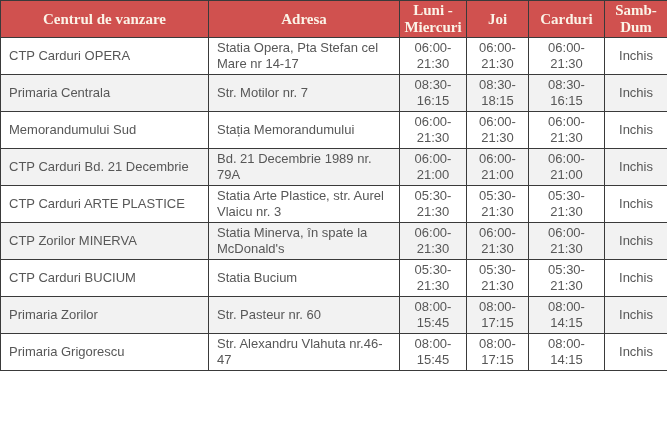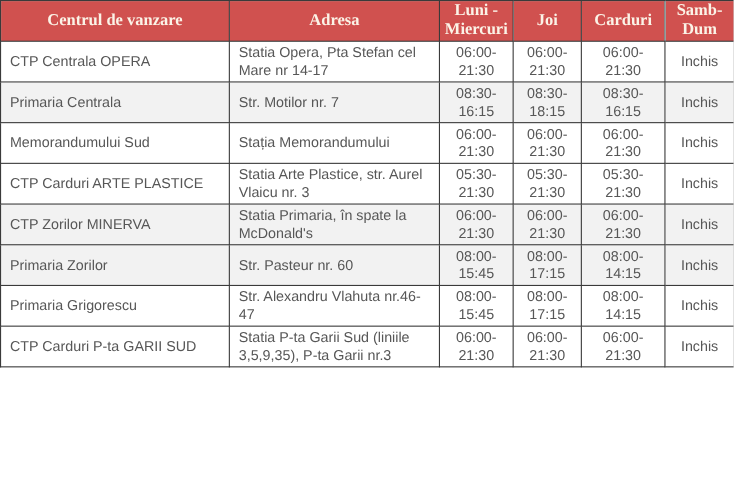--- a/index.html
+++ b/index.html
@@ -76,21 +76,21 @@
           <th>Centrul de vanzare</th>
           <th>Adresa</th>
           <th>Luni - Miercuri</th>
           <th>Joi</th>
           <th>Carduri</th>
           <th>Samb-Dum</th>
         </tr>
     </thead>
     <tbody id="table-body">
         <tr>
-          <td class="align-left">CTP Centrala OPERA</td>
+          <td class="align-left">CTP Carduri OPERA</td>
           <td class="align-left">Statia Opera, Pta Stefan cel Mare nr 14-17</td>
           <td class="align-center">06:00-21:30</td>
           <td class="align-center">06:00-21:30</td>
           <td class="align-center">06:00-21:30</td>
           <td class="align-center">Inchis</td>
         </tr>
         <tr class="alt">
           <td class="align-left">Primaria Centrala</td>
           <td class="align-left">Str. Motilor nr. 7</td>
           <td class="align-center">08:30-16:15</td>
@@ -99,55 +99,63 @@
           <td class="align-center">Inchis</td>
         </tr>
         <tr>
           <td class="align-left">Memorandumului Sud</td>
           <td class="align-left">Stația Memorandumului</td>
           <td class="align-center">06:00-21:30</td>
           <td class="align-center">06:00-21:30</td>
           <td class="align-center">06:00-21:30</td>
           <td class="align-center">Inchis</td>
         </tr>
+        <tr class="alt">
+          <td class="align-left">CTP Carduri Bd. 21 Decembrie</td>
+          <td class="align-left">Bd. 21 Decembrie 1989 nr. 79A</td>
+          <td class="align-center">06:00-21:00</td>
+          <td class="align-center">06:00-21:00</td>
+          <td class="align-center">06:00-21:00</td>
+          <td class="align-center">Inchis</td>
+        </tr>
         <tr>
           <td class="align-left">CTP Carduri ARTE PLASTICE</td>
           <td class="align-left">Statia Arte Plastice, str. Aurel Vlaicu nr. 3</td>
           <td class="align-center">05:30-21:30</td>
           <td class="align-center">05:30-21:30</td>
           <td class="align-center">05:30-21:30</td>
           <td class="align-center">Inchis</td>
         </tr>
         <tr class="alt">
           <td class="align-left">CTP Zorilor MINERVA</td>
-          <td class="align-left">Statia Primaria, în spate la McDonald's</td>
+          <td class="align-left">Statia Minerva, în spate la McDonald's</td>
           <td class="align-center">06:00-21:30</td>
           <td class="align-center">06:00-21:30</td>
           <td class="align-center">06:00-21:30</td>
+          <td class="align-center">Inchis</td>
+        </tr>
+        <tr>
+          <td class="align-left">CTP Carduri BUCIUM</td>
+          <td class="align-left">Statia Bucium</td>
+          <td class="align-center">05:30-21:30</td>
+          <td class="align-center">05:30-21:30</td>
+          <td class="align-center">05:30-21:30</td>
           <td class="align-center">Inchis</td>
         </tr>
         <tr class="alt">
           <td class="align-left">Primaria Zorilor</td>
           <td class="align-left">Str. Pasteur nr. 60</td>
           <td class="align-center">08:00-15:45</td>
           <td class="align-center">08:00-17:15</td>
           <td class="align-center">08:00-14:15</td>
           <td class="align-center">Inchis</td>
         </tr>
         <tr>
           <td class="align-left">Primaria Grigorescu</td>
           <td class="align-left">Str. Alexandru Vlahuta nr.46-47</td>
           <td class="align-center">08:00-15:45</td>
           <td class="align-center">08:00-17:15</td>
           <td class="align-center">08:00-14:15</td>
           <td class="align-center">Inchis</td>
         </tr>
-        <tr>
-          <td class="align-left">CTP Carduri P-ta GARII SUD</td>
-          <td class="align-left">Statia P-ta Garii Sud (liniile 3,5,9,35), P-ta Garii nr.3</td>
-          <td class="align-center">06:00-21:30</td>
-          <td class="align-center">06:00-21:30</td>
-          <td class="align-center">06:00-21:30</td>
-          <td class="align-center">Inchis</td>
-        </tr>
       </tbody>
   </table>
 </div>
 
 </body></html>

